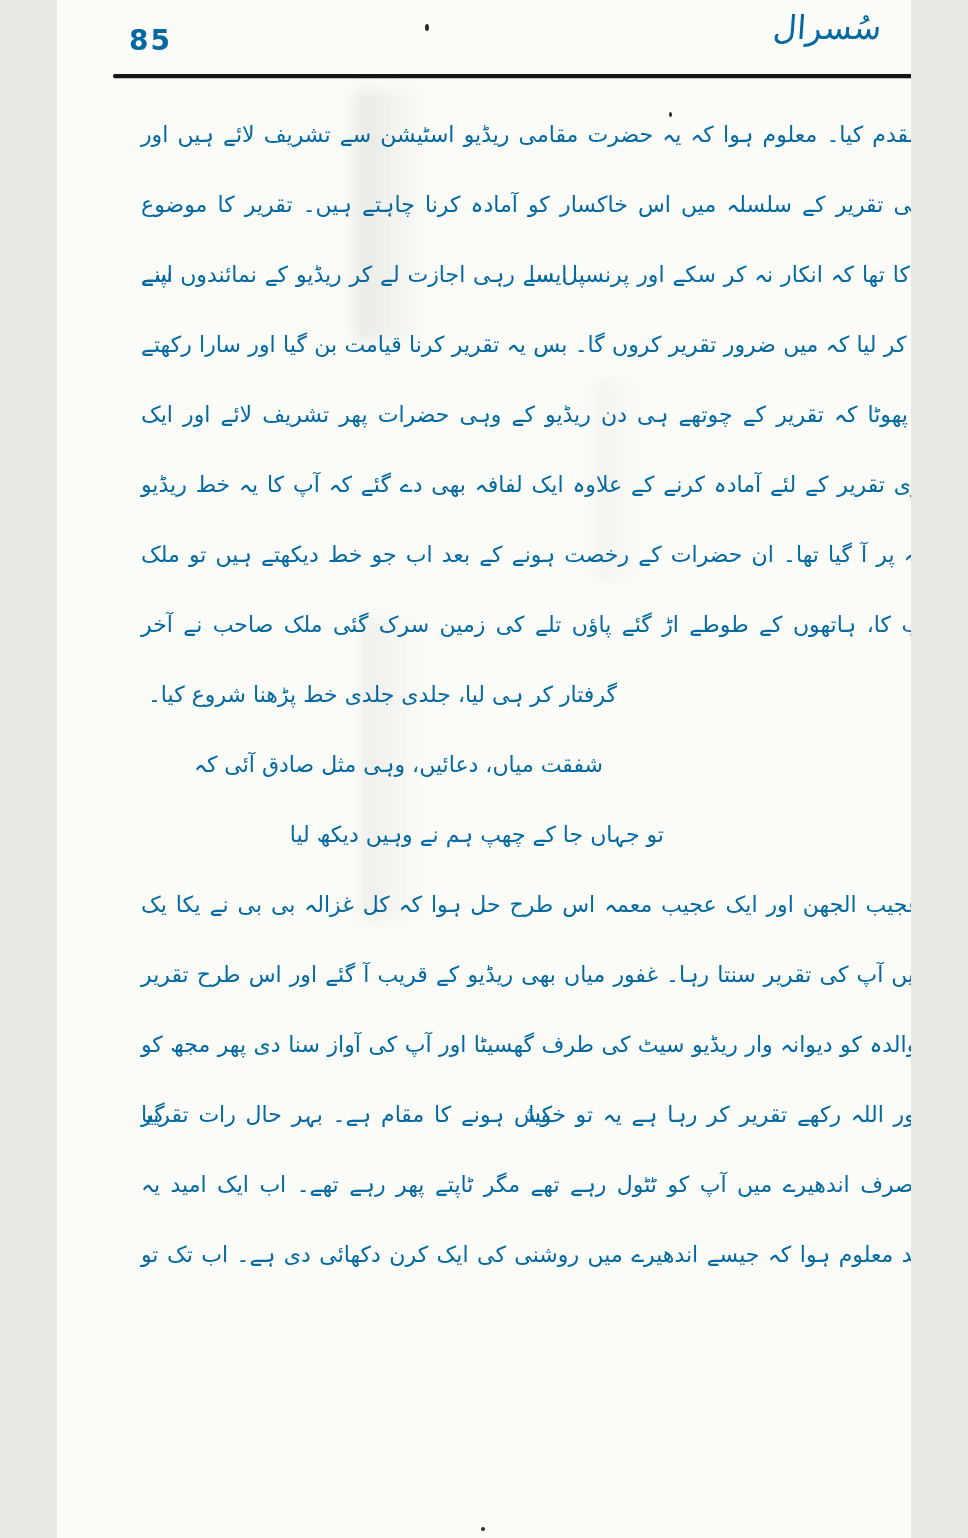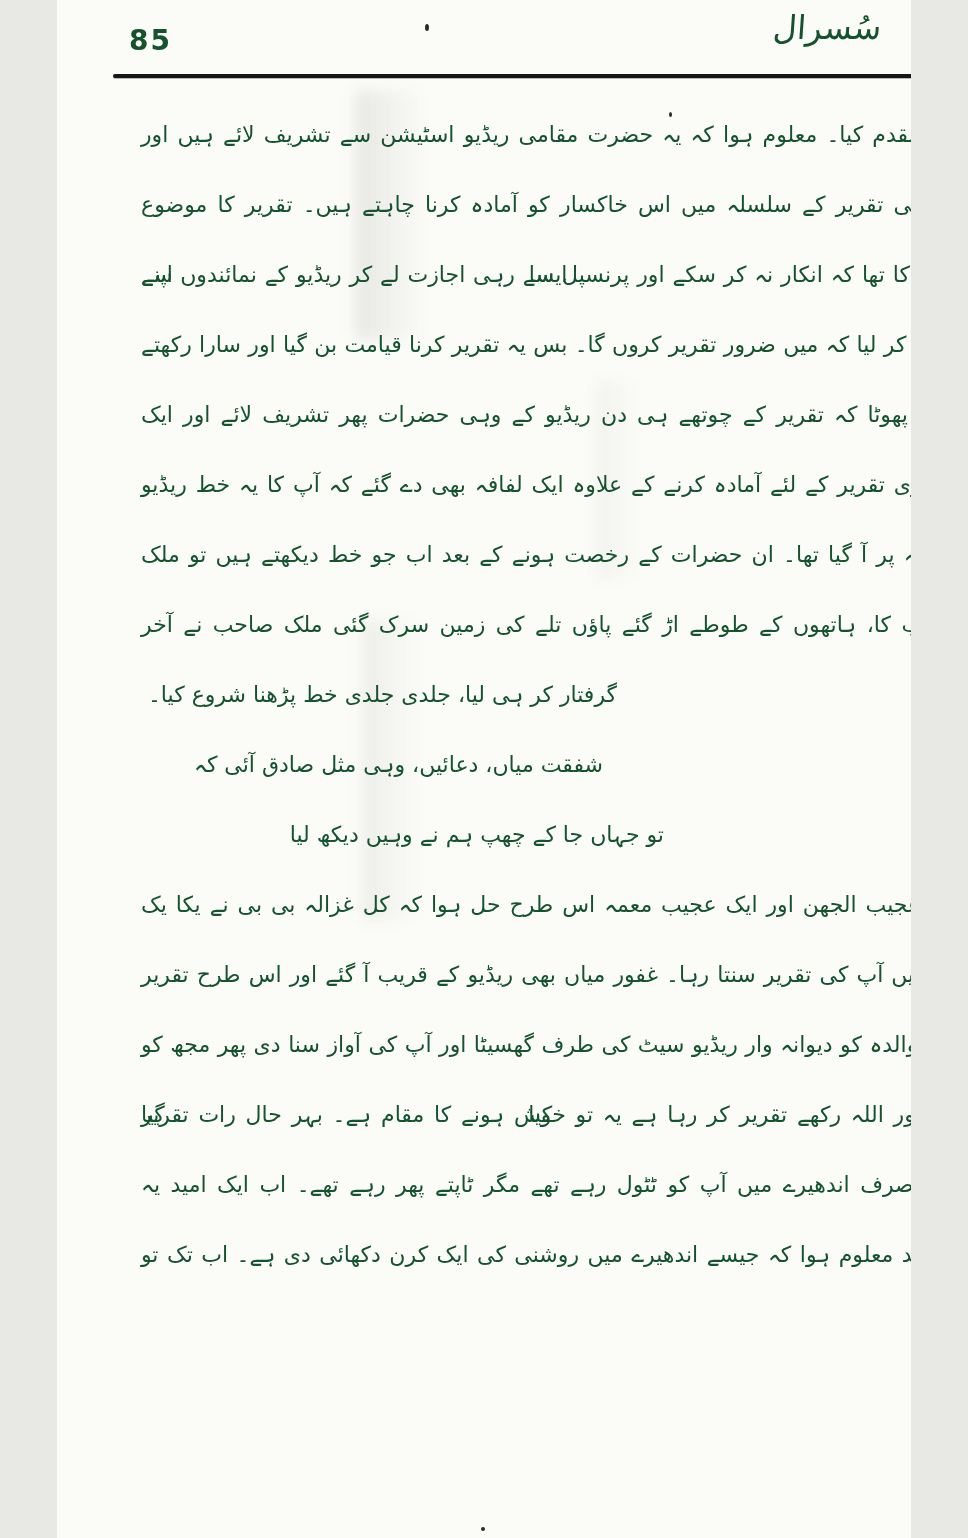--- a/index.html
+++ b/index.html
@@ -3,21 +3,21 @@
 <meta charset="utf-8">
 <style>
   html,body{margin:0;padding:0;background:#e8e8e4;}
   .page{
     position:relative;
     width:854px;height:1538px;
     margin:0 auto;
     background:#fbfbf8;
     overflow:hidden;
     font-family:"DejaVu Sans", sans-serif;
-    color:#14532d;
+    color:#0369a1;
   }
   
   .page-num{
     position:absolute;left:72px;top:24px;
     font-size:28px;font-weight:bold;letter-spacing:2px;
     font-family:"DejaVu Sans", sans-serif;
   }
   .book-title{
     position:absolute;right:30px;top:8px;
     font-size:33px;direction:rtl;

